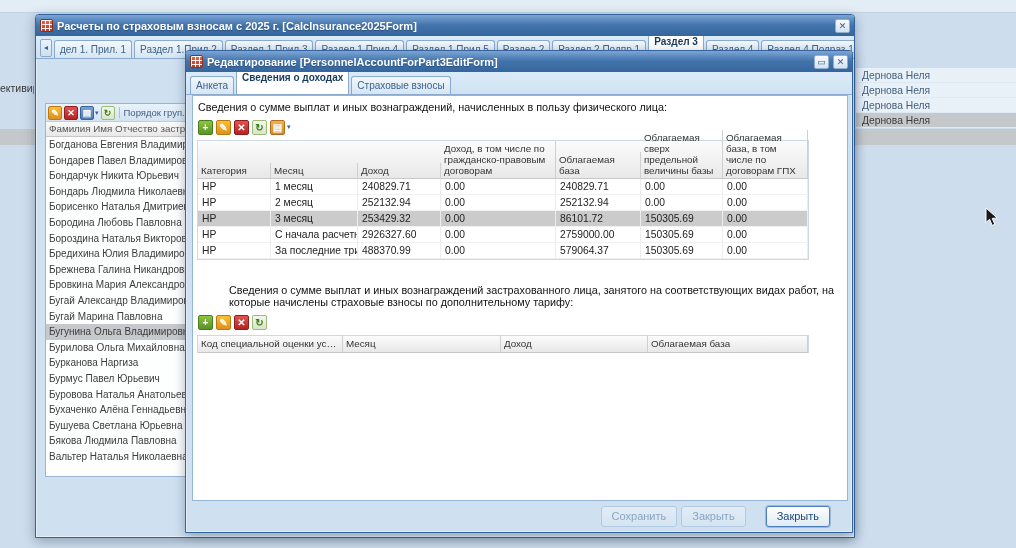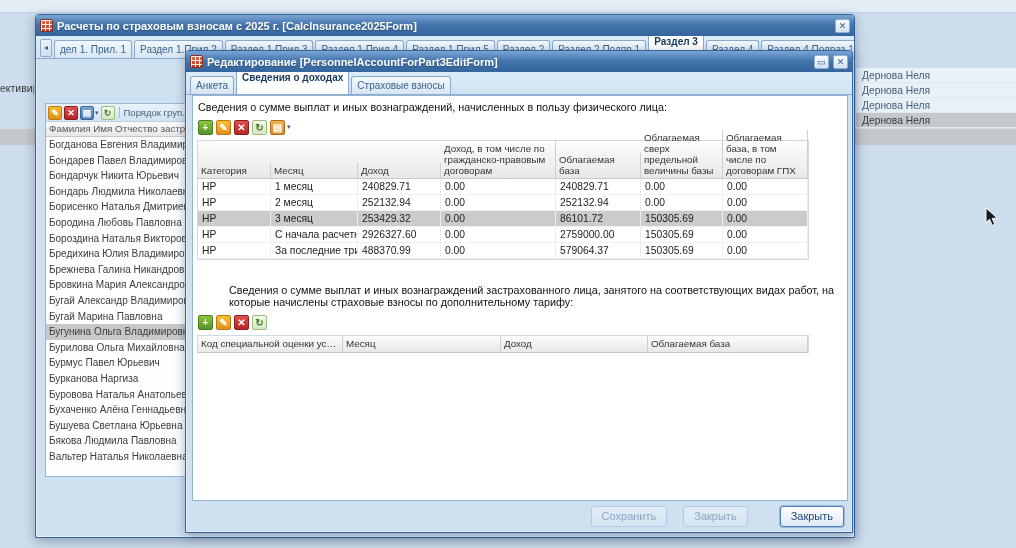--- a/index.html
+++ b/index.html
@@ -59,21 +59,21 @@
   .ghr{display:flex;background:linear-gradient(#fcfcfc,#e8e8e8);border-bottom:1px solid #c8c8c8;align-items:flex-end;}
   .ghr.h3{height:38px;}
   .ghr.h1{height:17px;}
   .ghc{font-size:9.8px;line-height:11px;color:#333;padding:2px 3px;border-right:1px solid #cfcfcf;overflow:hidden;}
   .ghr.h1 .ghc{white-space:nowrap;text-overflow:ellipsis;line-height:13px;}
   .gr{display:flex;height:16px;background:#fff;border-bottom:1px solid #f1f1f1;}
   .gr.sel{background:#cbcbcb;}
   .gc{font-size:10.3px;line-height:15px;color:#222;padding:0 4px;border-right:1px solid #ededed;white-space:nowrap;overflow:hidden;}
 
   
-  .btnrow{position:absolute;left:0;right:0;bottom:0;height:32px;display:flex;align-items:center;justify-content:flex-end;padding:0 8px;gap:16px;}
+  .btnrow{position:absolute;left:0;right:0;bottom:0;height:32px;display:flex;align-items:center;justify-content:flex-end;padding:0 22px;gap:4px;}
   .btn{min-width:56px;height:21px;background:linear-gradient(#fefefe,#dfeaf5);border:1px solid #89a8cc;border-radius:3px;color:#1e4877;font-size:11px;padding:0 10px;font-family:"Liberation Sans",sans-serif;}
   .btn.disabled{opacity:.4;}
   .btn.primary{margin-left:16px;border-color:#4d7fbf;box-shadow:0 0 0 1px rgba(90,140,200,.45);}
 
   .cursor{position:absolute;left:985px;top:207px;z-index:60;}
   .z-main{z-index:10;} .z-modal{z-index:40;}
 </style>
 </head>
 <body>
 
@@ -130,22 +130,22 @@
         <div class="lrow">Борисенко Наталья Дмитриевна</div>
         <div class="lrow">Бородина Любовь Павловна</div>
         <div class="lrow">Бороздина Наталья Викторовна</div>
         <div class="lrow">Бредихина Юлия Владимировна</div>
         <div class="lrow">Брежнева Галина Никандровна</div>
         <div class="lrow">Бровкина Мария Александровна</div>
         <div class="lrow">Бугай Александр Владимирович</div>
         <div class="lrow">Бугай Марина Павловна</div>
         <div class="lrow sel">Бугунина Ольга Владимировна</div>
         <div class="lrow">Бурилова Ольга Михайловна</div>
+        <div class="lrow">Бурканова Наргиза</div>
         <div class="lrow">Бурмус Павел Юрьевич</div>
-        <div class="lrow">Бурканова Наргиза</div>
         <div class="lrow">Буровова Наталья Анатольевна</div>
         <div class="lrow">Бухаченко Алёна Геннадьевна</div>
         <div class="lrow">Бушуева Светлана Юрьевна</div>
         <div class="lrow">Бякова Людмила Павловна</div>
         <div class="lrow">Вальтер Наталья Николаевна</div>
       </div>
   </div>
 </div>
 
 <div class="window z-modal" style="left:185px;top:50px;width:668px;height:483px;">

